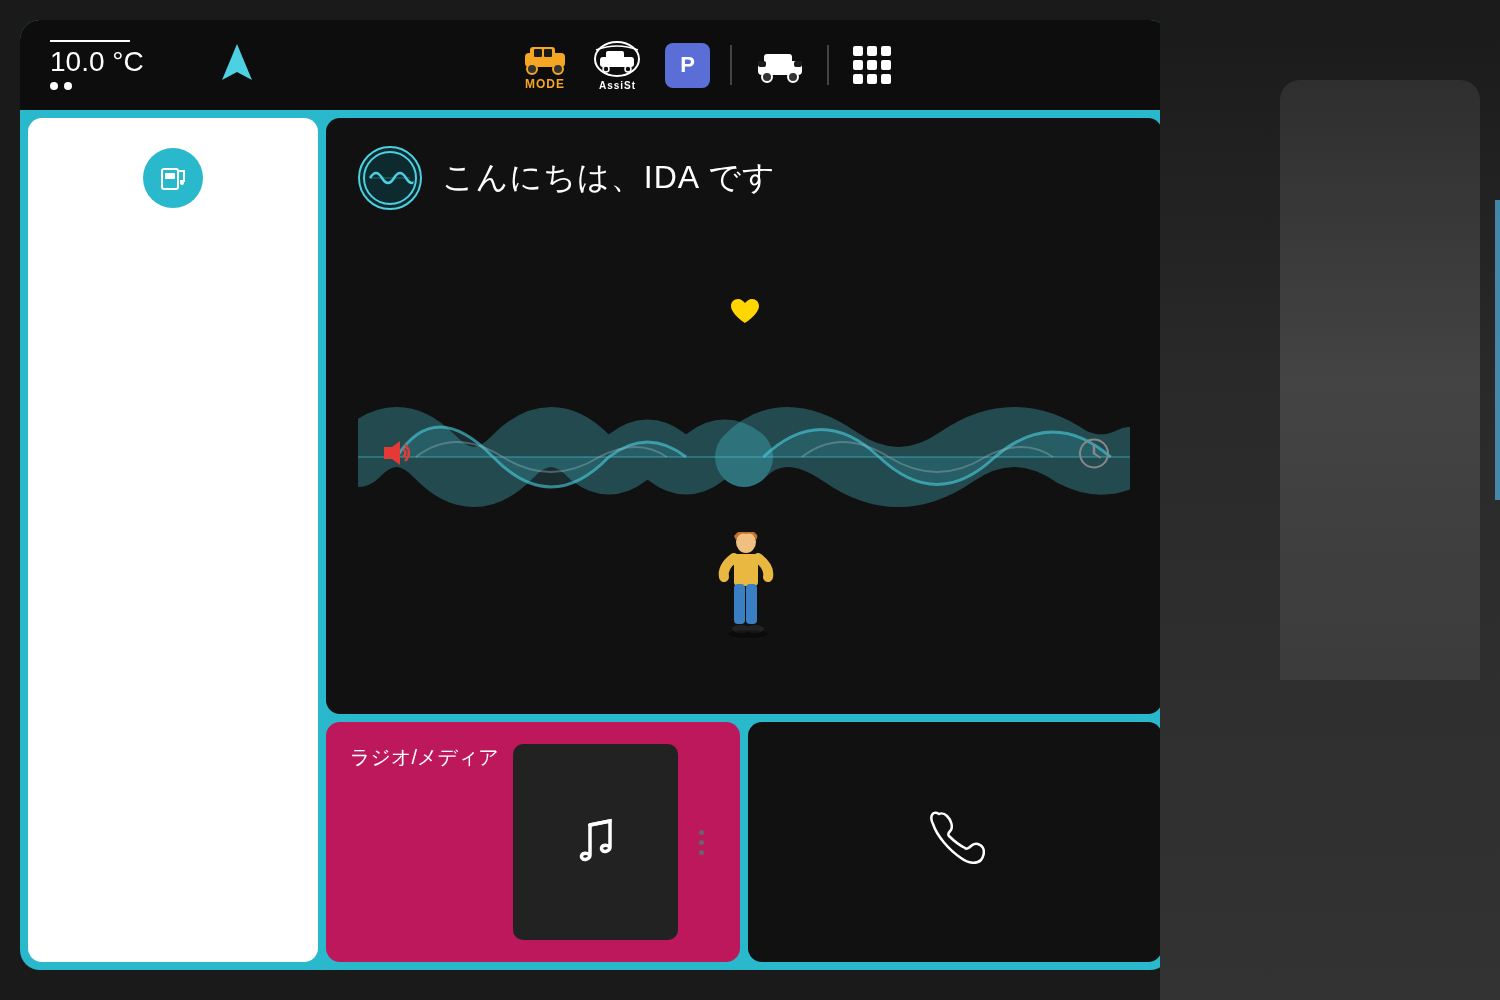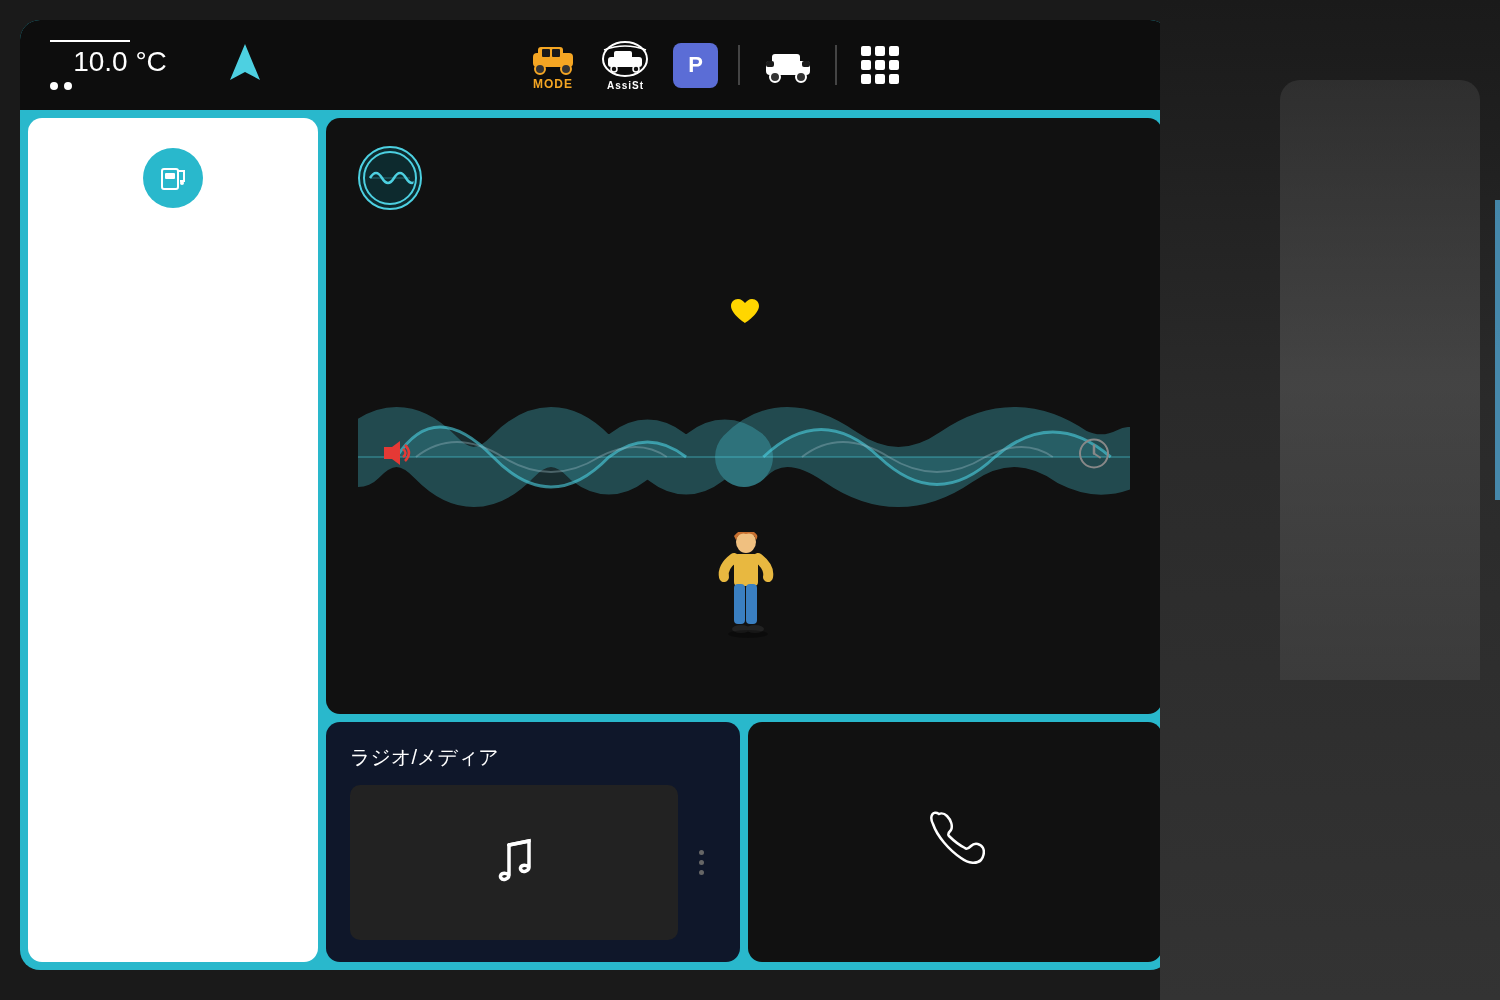--- a/index.html
+++ b/index.html
@@ -26,22 +26,21 @@
     }
 
     
     .top-bar {
       width: 100%;
       height: 90px;
       background: #0d0d0d;
       display: flex;
       align-items: center;
       padding: 0 30px;
-      gap: 30px;
-      text-align: center;
+      gap: 22px;
     }
 
     .temperature {
       color: white;
       font-size: 28px;
       font-weight: 300;
       min-width: 140px;
     }
 
     .temp-dots {
@@ -280,25 +279,25 @@
 
     
     .bottom-row {
       display: flex;
       gap: 8px;
       height: 240px;
     }
 
     .radio-panel {
       flex: 1;
-      background: #0f172a;
+      background: #be185d;
       border-radius: 14px;
       padding: 22px 24px;
       display: flex;
-      flex-direction: column;
+      flex-direction: row;
       gap: 14px;
     }
 
     .radio-title {
       color: white;
       font-size: 20px;
       font-weight: 400;
     }
 
     .radio-bottom {
@@ -464,20 +463,21 @@
 
               <path d="M 8 28 Q 14 18 20 28 Q 26 38 32 28 Q 38 18 44 28 Q 50 38 56 28" stroke="#4dd0e1" stroke-width="2.5" fill="none" clip-path="url(#circle-clip)"></path>
               <defs>
                 <clipPath id="circle-clip">
                   <circle cx="28" cy="28" r="24"></circle>
                 </clipPath>
               </defs>
               <line x1="8" y1="28" x2="48" y2="28" stroke="#4dd0e1" stroke-width="1" opacity="0.4"></line>
             </svg>
           </div>
+          <span class="ida-greeting">こんにちは、IDA です</span>
         </div>
 
         <div class="wave-area">
 
           <div class="speaker-icon">
             <svg width="36" height="36" viewBox="0 0 36 36">
               <polygon points="6,12 14,12 22,6 22,30 14,24 6,24" fill="#e53935"></polygon>
               <path d="M25 14 Q30 18 25 22" stroke="#e53935" stroke-width="2.5" fill="none"></path>
               <path d="M27 10 Q35 18 27 26" stroke="#e53935" stroke-width="2.5" fill="none"></path>
             </svg>

